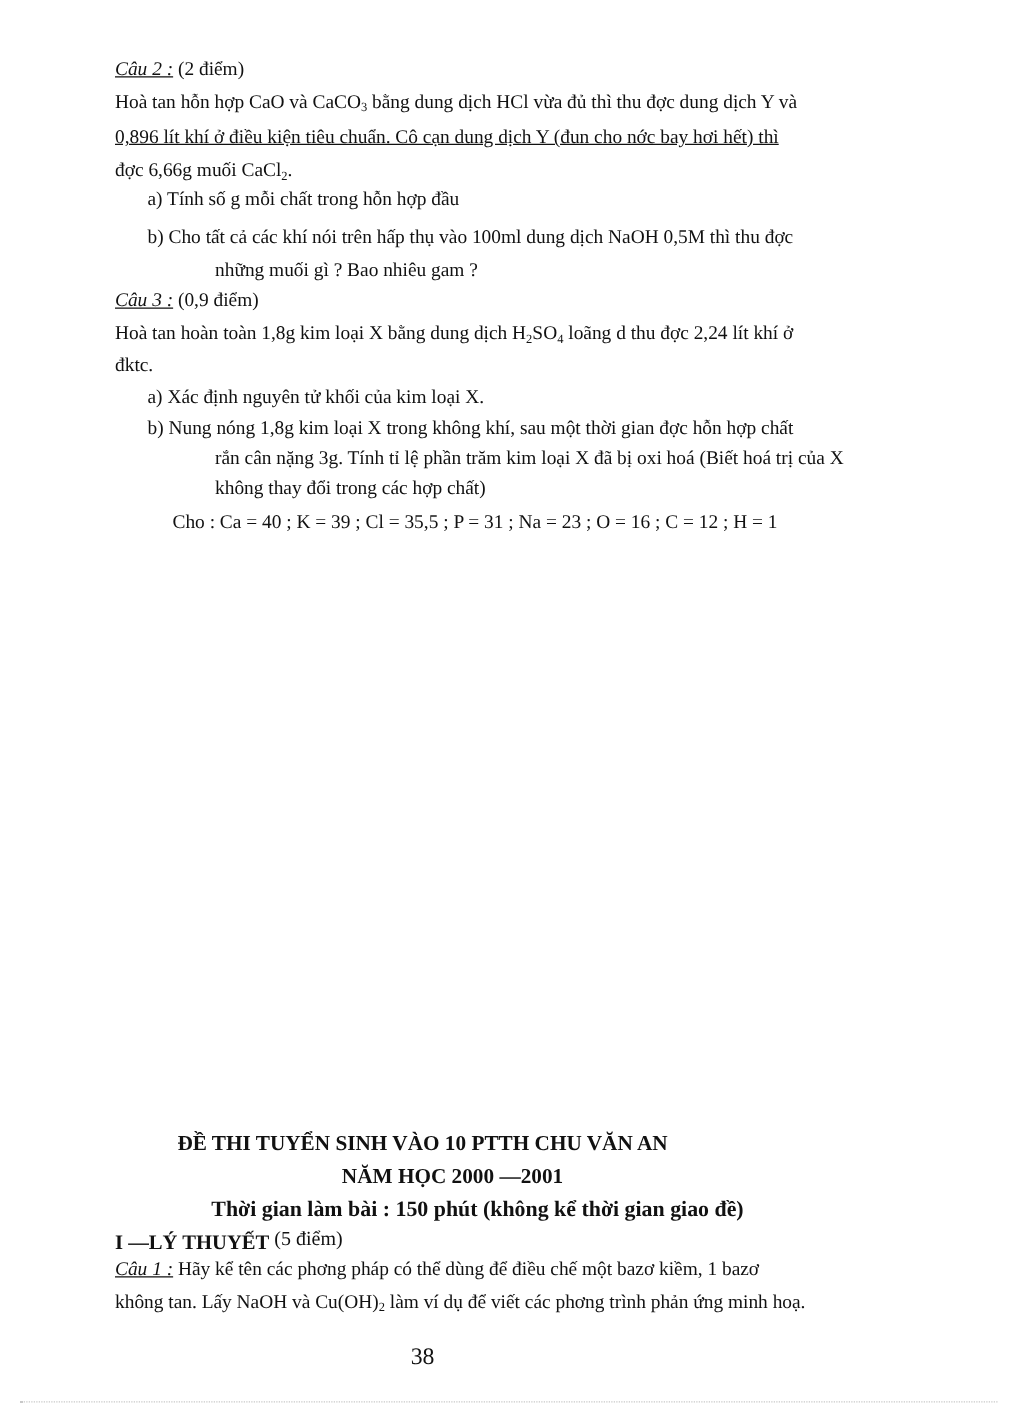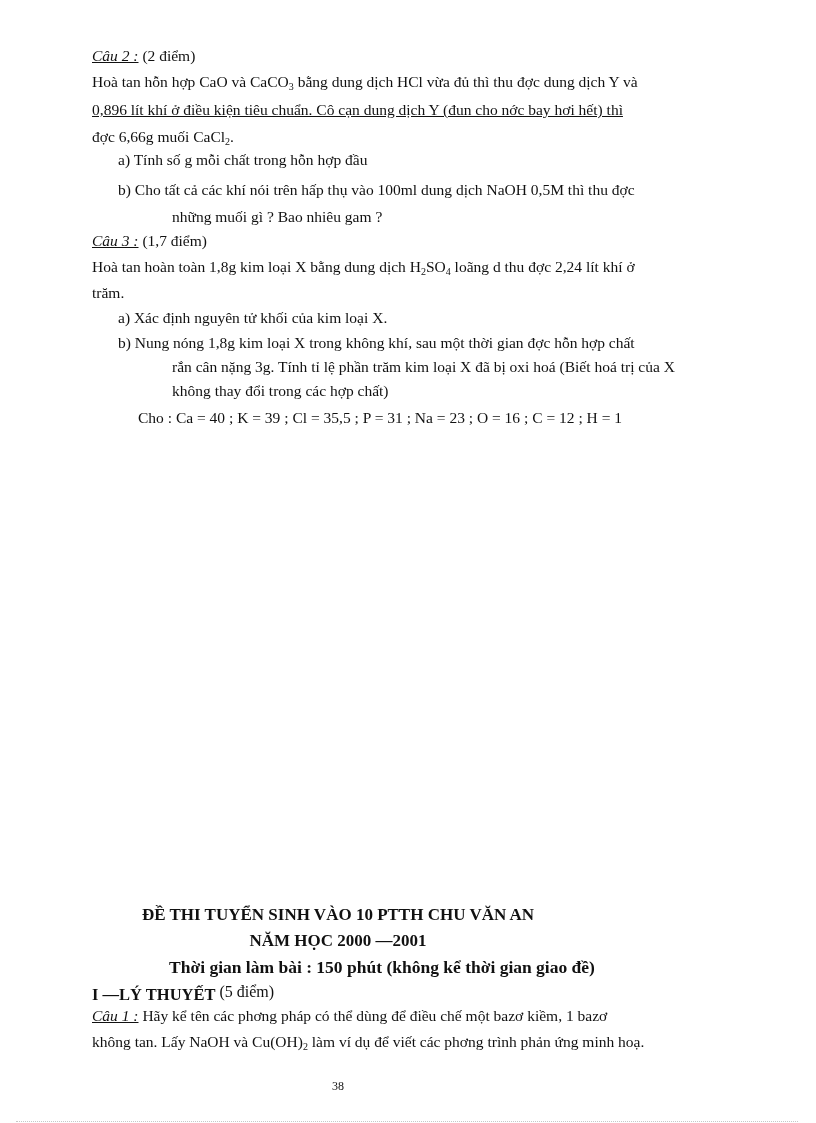--- a/index.html
+++ b/index.html
@@ -8,21 +8,21 @@
   .line { position: absolute; left: 92px; font-size: 15.5px; line-height: 20px; white-space: nowrap; }
   .cau { font-weight: normal; font-style: italic; text-decoration: underline; }
   .indent1 { left: 118px; }
   .indent2 { left: 151px; margin-left: 21px; }
   .cho { left: 138px; }
   .center { left: 0; width: 676px; text-align: center; }
   .title { font-weight: bold; font-size: 17px; }
   .subtitle { font-weight: bold; font-size: 17.5px; }
   .section { font-weight: bold; font-size: 16.5px; }
   .section .pts { font-weight: normal; font-size: 16px; vertical-align: 3px; }
-  .pageno { font-size: 12px; }
+  .pageno { font-size: 19px; }
   .dots { position: absolute; left: 16px; top: 1121px; width: 782px; height: 1px;
           border-top: 1px dotted #c8c8c8; }
   sub { font-size: 10px; vertical-align: -3px; line-height: 0; }
 </style>
 </head>
 <body>
 
 <div class="line" style="top:46px;">
   <span class="cau">Câu 2 :</span><span> (2 điểm)</span>
 </div>
@@ -31,34 +31,34 @@
 </div>
 <div class="line" style="top:100px;text-decoration:underline;">0,896 lít khí ở điều kiện tiêu chuẩn. Cô cạn dung dịch Y  (đun cho nớc   bay hơi hết) thì</div>
 <div class="line" style="top:127px;">
   <span>đợc   6,66g muối CaCl</span><sub>2</sub><span>.</span>
 </div>
 <div class="line indent1" style="top:150px;">a)  Tính số g mỗi chất trong hỗn hợp đầu</div>
 <div class="line indent1" style="top:180px;">b)  Cho tất cả các khí nói trên hấp thụ vào 100ml dung dịch NaOH 0,5M thì thu đợc</div>
 <div class="line indent2" style="top:207px;">những muối gì ? Bao nhiêu gam ?</div>
 
 <div class="line" style="top:231px;">
-  <span class="cau">Câu 3 :</span><span> (1,7 điểm)</span>
+  <span class="cau">Câu 3 :</span><span> (0,9 điểm)</span>
 </div>
 <div class="line" style="top:257px;">
   <span>Hoà tan hoàn toàn 1,8g kim loại X bằng dung dịch H</span><sub>2</sub><span>SO</span><sub>4</sub><span> loãng d   thu đợc   2,24 lít khí ở</span>
 </div>
-<div class="line" style="top:283px;">trăm.</div>
+<div class="line" style="top:283px;">đktc.</div>
 <div class="line indent1" style="top:308px;">a)  Xác định nguyên tử khối của kim loại X.</div>
 <div class="line indent1" style="top:333px;">b)  Nung nóng 1,8g kim loại X trong không khí, sau một thời gian đợc   hỗn hợp chất</div>
 <div class="line indent2" style="top:357px;">rắn cân nặng 3g. Tính tỉ lệ phần trăm kim loại X  đã bị oxi hoá (Biết hoá trị của X</div>
 <div class="line indent2" style="top:381px;">không thay đổi trong các hợp chất)</div>
 <div class="line cho" style="top:408px;">Cho : Ca = 40 ; K = 39 ; Cl = 35,5 ; P = 31 ; Na = 23 ; O = 16 ; C = 12 ; H = 1</div>
 
 <div class="line center title" style="top:905px;">ĐỀ THI TUYỂN SINH VÀO 10 PTTH CHU VĂN AN</div>
-<div class="line center title" style="top:931px;">NĂM HỌC 2000 —2001</div>
+<div class="line center title" style="top:931px;padding-left:24px;">NĂM HỌC 2000 —2001</div>
 <div class="line center subtitle" style="top:957px;padding-left:44px;">Thời gian làm bài : 150 phút (không kể thời gian giao đề)</div>
 <div class="line section" style="top:982px;">
   <span>I —LÝ THUYẾT</span><span class="pts"> (5 điểm)</span>
 </div>
 <div class="line" style="top:1006px;">
   <span class="cau">Câu 1 :</span><span> Hãy kể tên các phơng   pháp có thể dùng để điều chế một bazơ kiềm, 1 bazơ</span>
 </div>
 <div class="line" style="top:1032px;">
   <span>không tan. Lấy NaOH và Cu(OH)</span><sub>2</sub><span> làm ví dụ để viết các phơng   trình phản ứng minh hoạ.</span>
 </div>

